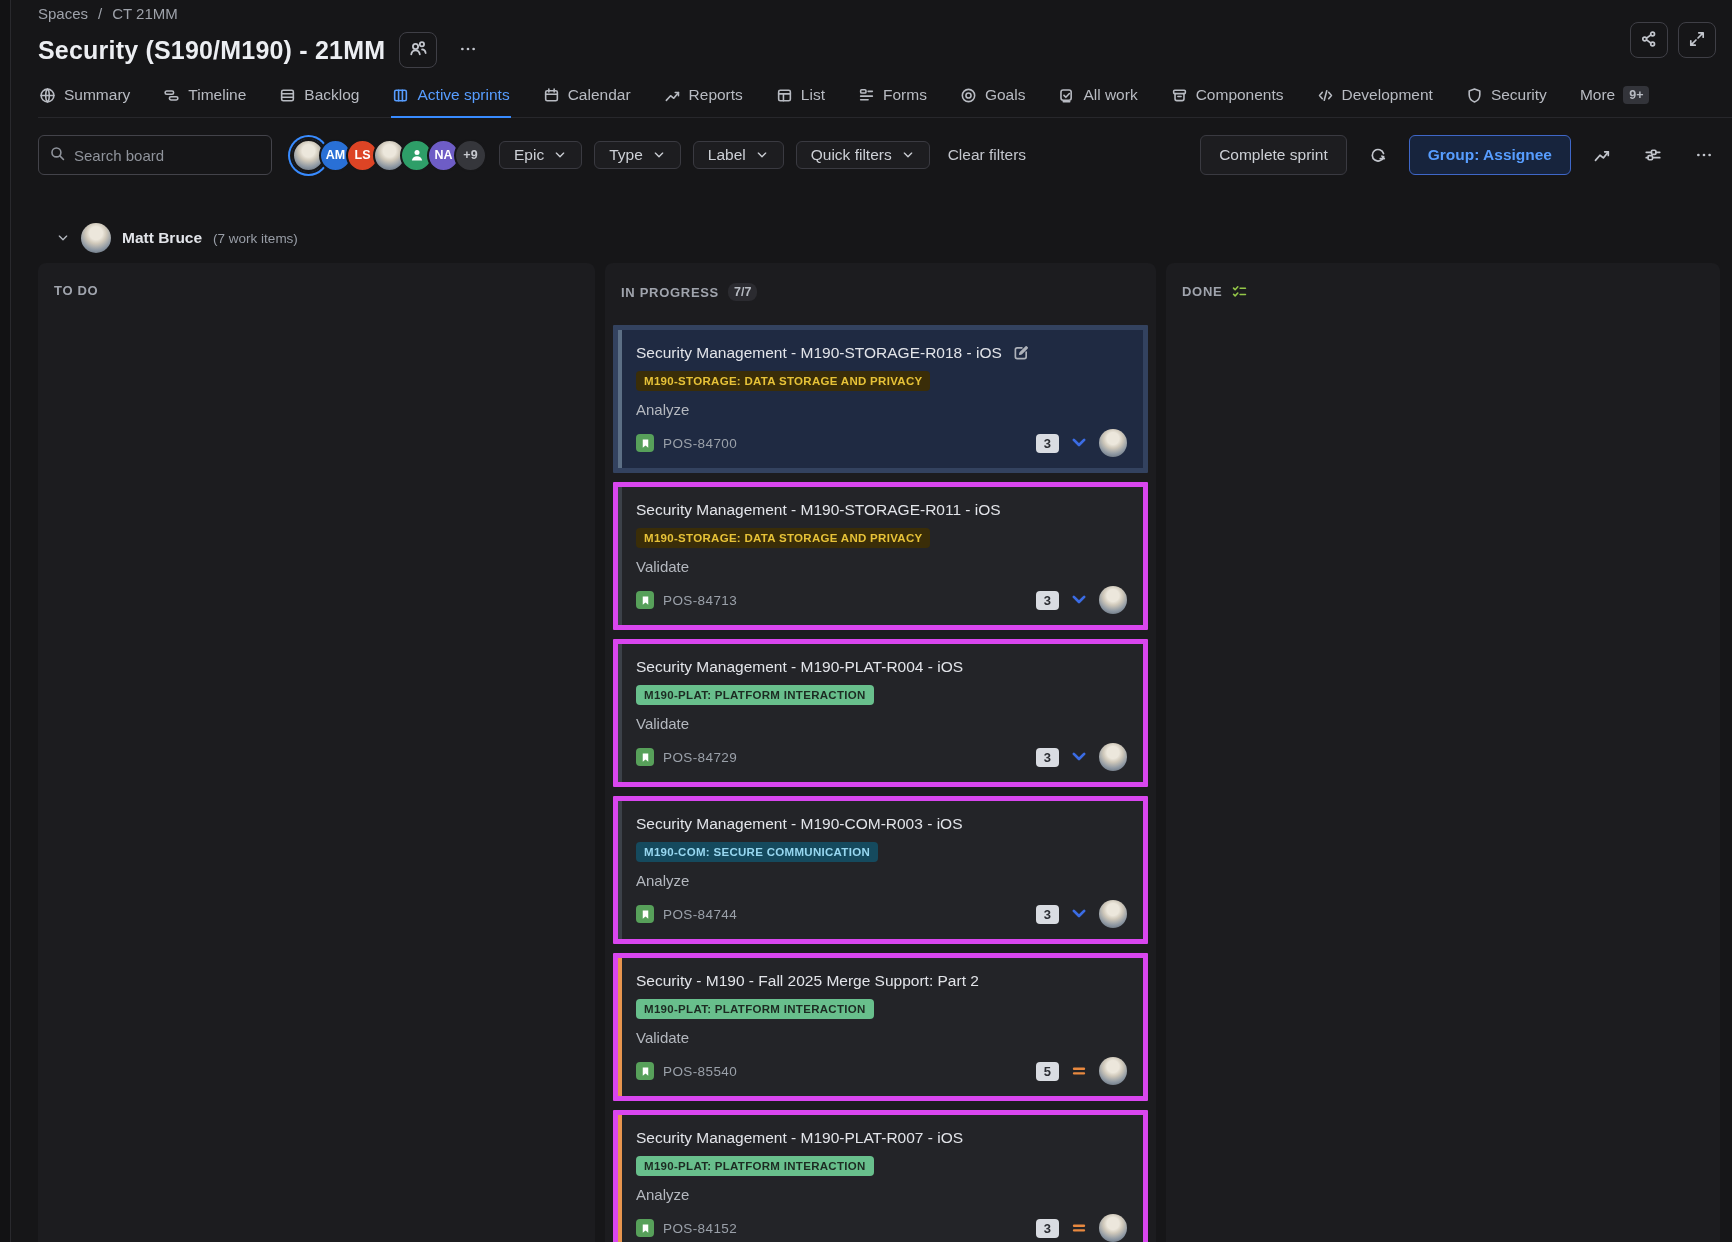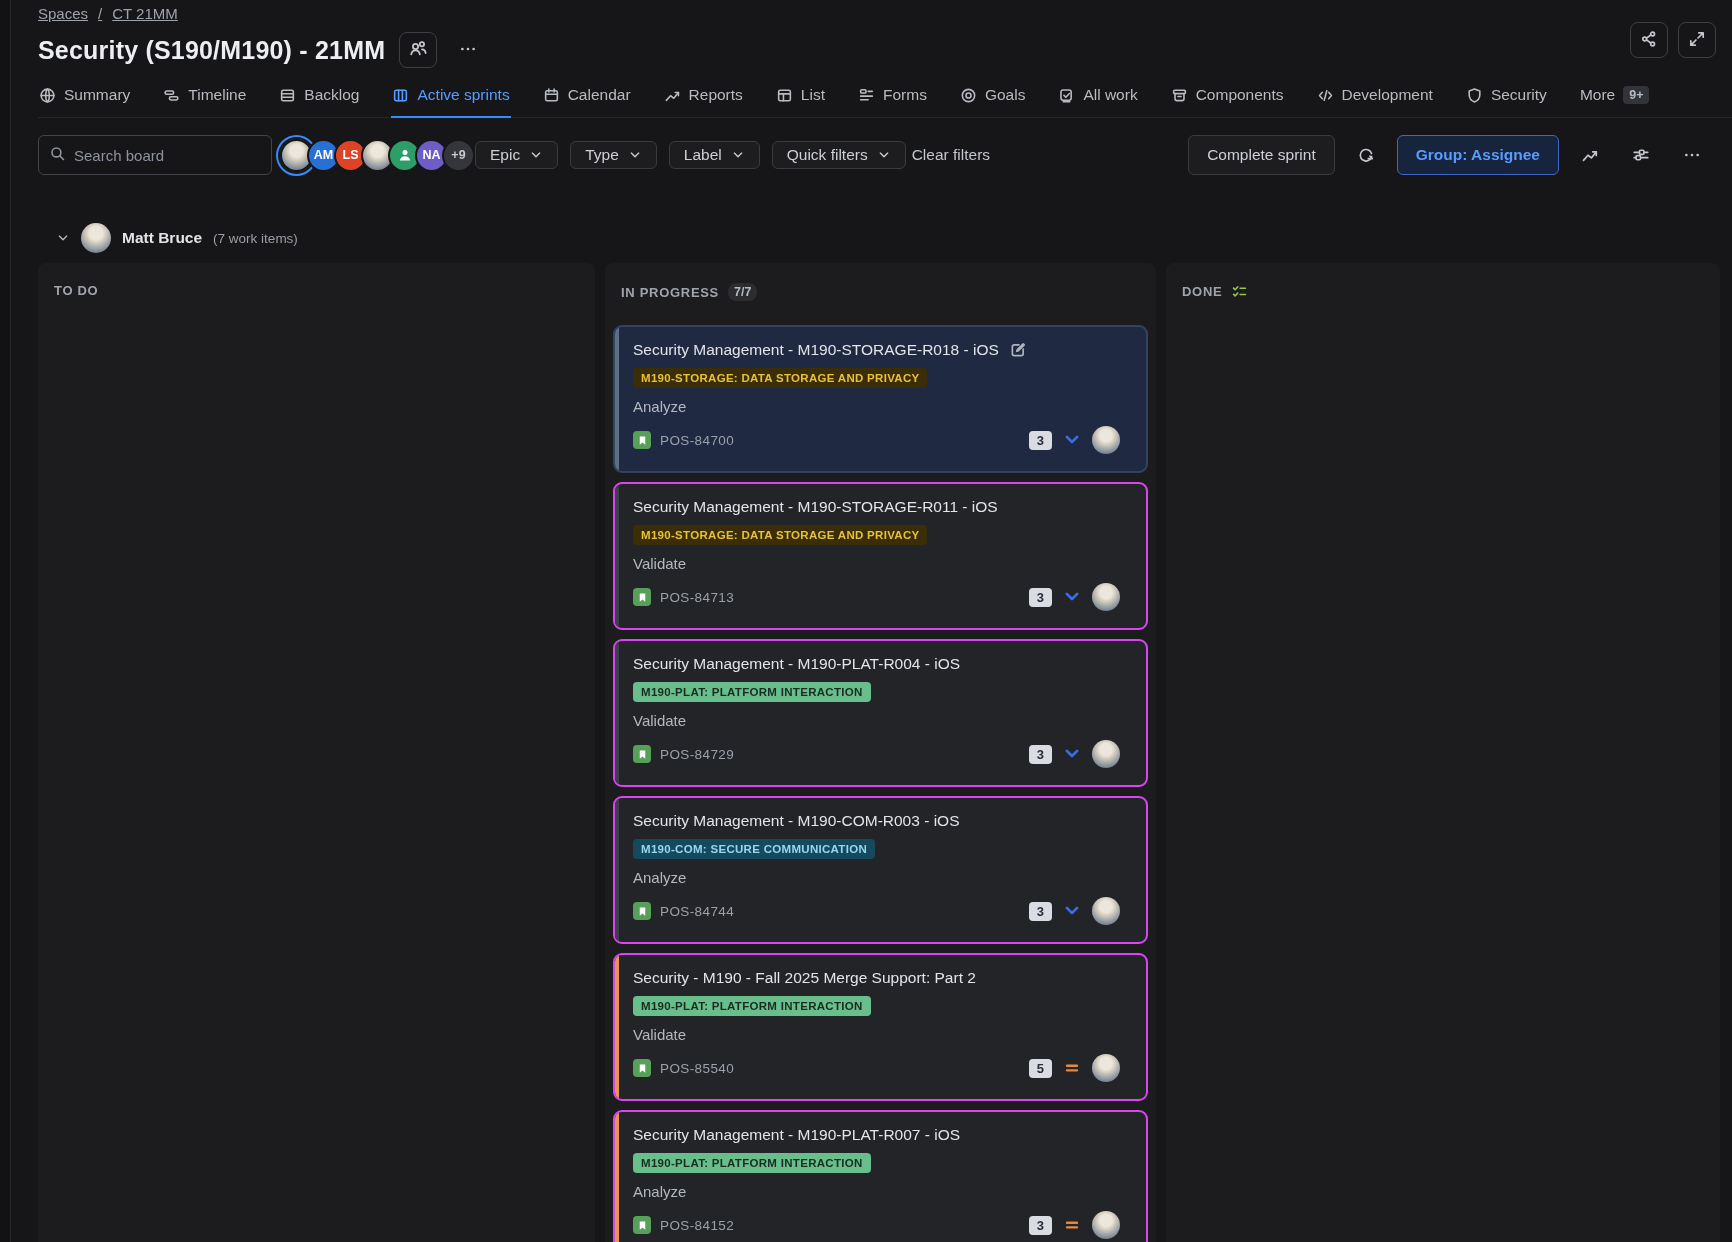--- a/index.html
+++ b/index.html
@@ -7,37 +7,37 @@
   body {
     background:#161618;
     font-family:"Liberation Sans", sans-serif;
     color:#dfe2e7;
     position:relative;
   }
   .left-rail{position:absolute;left:0;top:0;width:11px;height:100%;background:#121214;border-right:1px solid #29292d;}
   .page{padding-left:38px;height:100%;display:flex;flex-direction:column;}
 
   
-  .breadcrumb{padding-top:5px;font-size:15px;color:#9ea2aa;display:flex;gap:10px;align-items:center;text-decoration:underline;}
+  .breadcrumb{padding-top:5px;font-size:15px;color:#9ea2aa;display:flex;gap:10px;align-items:center;}
   .breadcrumb .crumb{cursor:default;}
   .title-row{display:flex;align-items:center;gap:14px;margin-top:10px;}
   .page-title{font-size:25px;font-weight:700;color:#eceef2;letter-spacing:.2px;}
   .sq-btn{display:flex;align-items:center;justify-content:center;width:38px;height:36px;border:1px solid #3f3f46;border-radius:8px;background:transparent;color:#c3c6cd;cursor:pointer;}
   .ghost-btn{display:flex;align-items:center;justify-content:center;width:34px;height:34px;border:none;background:transparent;color:#c3c6cd;cursor:pointer;border-radius:6px;}
   .topright{position:absolute;top:22px;right:16px;display:flex;gap:10px;}
 
   
   .tabs{display:flex;align-items:flex-end;gap:31px;margin-top:16px;border-bottom:1px solid #27272b;padding-right:20px;}
   .tab{display:flex;align-items:center;gap:8px;font-size:15.5px;color:#b8bbc2;padding:2px 1px 12px;border-bottom:2px solid transparent;margin-bottom:-1px;cursor:pointer;white-space:nowrap;}
   .tab svg{flex:0 0 auto;}
   .tab.active{color:#579dff;border-bottom-color:#388bff;}
   .tab-badge{background:#33343a;color:#b8bbc2;font-size:12.5px;font-weight:700;border-radius:4px;padding:2px 6px;}
 
   
-  .filterbar{display:flex;align-items:center;margin-top:17px;padding-right:20px;}
+  .filterbar{display:flex;align-items:center;margin-top:17px;padding-right:8px;gap:12px;}
   .search-box{display:flex;align-items:center;gap:8px;width:234px;height:40px;border:1px solid #43434a;border-radius:6px;padding:0 10px;color:#8f939b;background:transparent;}
   .search-box input{border:none;background:transparent;outline:none;color:#d7dade;font-size:15px;width:100%;font-family:"Liberation Sans",sans-serif;}
   .search-box input::placeholder{color:#8f939b;}
   .avatar-stack{display:flex;align-items:center;margin-left:8px;}
   .av{width:33px;height:33px;border-radius:50%;display:flex;align-items:center;justify-content:center;font-size:12.5px;font-weight:700;color:#fff;border:2px solid #161618;margin-left:-6px;cursor:pointer;position:relative;}
   .av:first-child{margin-left:0;}
   .av.ring{box-shadow:0 0 0 2px #161618, 0 0 0 4px #388bff;}
   .avatar-photo{background:radial-gradient(circle at 50% 34%, #ece7dc 0 26%, #cfc8ba 42%, #8d97a2 68%, #4e5864 100%);}
   .dropdown{display:flex;align-items:center;gap:9px;height:28px;padding:0 14px;border:1px solid #3a3a41;border-radius:6px;background:#1d1d20;color:#cdd0d6;font-size:15.5px;cursor:pointer;white-space:nowrap;}
   .text-btn{font-size:15.5px;color:#c3c6cd;background:none;border:none;cursor:pointer;padding:0 6px;white-space:nowrap;font-family:"Liberation Sans",sans-serif;}
@@ -52,21 +52,21 @@
   .group-count{font-size:13.5px;color:#999ea7;}
   .group-avatar{width:30px;height:30px;border-radius:50%;}
 
   
   .board{display:grid;grid-template-columns:557px 551px 1fr;column-gap:10px;margin-top:10px;margin-right:12px;flex:1;min-height:0;}
   .col{background:#1c1c1f;border-radius:8px 8px 0 0;overflow:hidden;display:flex;flex-direction:column;}
   .col-header{display:flex;align-items:center;gap:9px;padding:20px 16px 0;font-size:13px;font-weight:700;letter-spacing:.7px;color:#a0a4ad;}
   .col-count{background:#2b2b30;color:#b6bac1;font-size:12.5px;font-weight:700;border-radius:8px;padding:2px 6px;letter-spacing:0;}
   .cards{display:flex;flex-direction:column;gap:9px;padding:24px 8px 8px;overflow:hidden;}
 
-  .card{position:relative;background:#232428;border:2px solid #d946ef;border-radius:9px;height:148px;flex:0 0 148px;padding:14px 26px 14px 18px;overflow:hidden;cursor:pointer;}
+  .card{position:relative;background:#232428;border:5px solid #d946ef;border-radius:1px;height:148px;flex:0 0 148px;padding:14px 16px 14px 18px;overflow:hidden;cursor:pointer;}
   .card .bar{position:absolute;left:0;top:0;bottom:0;width:4px;}
   .card--selected{background:#1f2a42;border-color:#33425f;}
   .card-title-row{display:flex;align-items:center;gap:10px;}
   .card-title{font-size:15.5px;color:#e2e4e9;white-space:nowrap;overflow:hidden;}
   .card-edit{color:#aeb2ba;display:flex;cursor:pointer;}
   .chip{display:inline-block;margin-top:9px;font-size:11.5px;font-weight:700;letter-spacing:.3px;border-radius:4px;padding:4px 8px;white-space:nowrap;}
   .card-status{margin-top:10px;font-size:15px;color:#b4b8bf;}
   .card-footer{margin-top:11px;display:flex;align-items:center;}
   .story-ic{width:18px;height:18px;border-radius:4px;background:#57a05a;display:flex;align-items:center;justify-content:center;margin-right:9px;}
   .card-key{font-size:13.5px;color:#9aa0a9;letter-spacing:.4px;}

